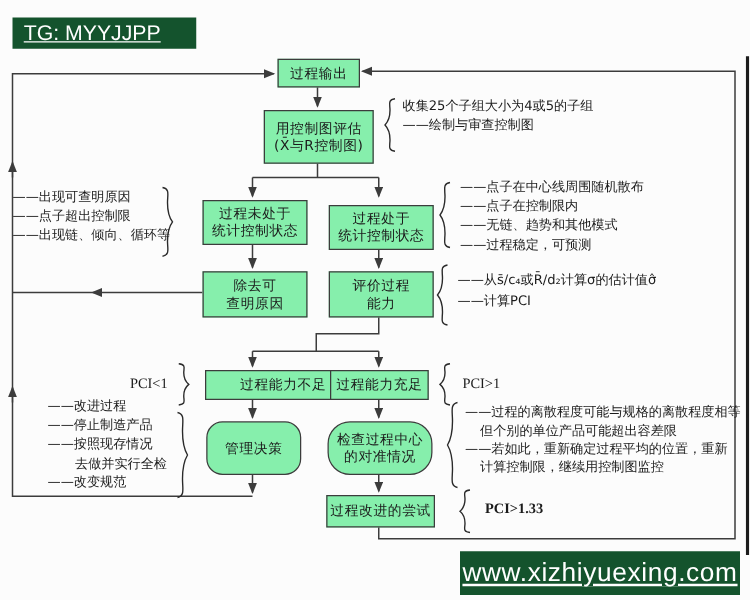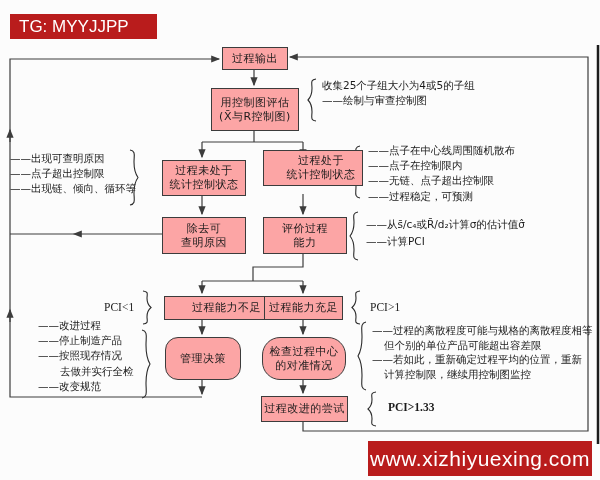--- a/index.html
+++ b/index.html
@@ -4,37 +4,38 @@
 <style>
   html,body{margin:0;padding:0;}
   body{
     width:600px;height:480px;position:relative;overflow:hidden;
     background:#fcfcfc;
     font-family:"DejaVu Sans","Liberation Sans",sans-serif;
     color:#1b1b1b;
   }
   #lines{position:absolute;left:0;top:0;z-index:1;}
   .box{
-    position:absolute;z-index:2;background:#fca5a5;
+    position:absolute;z-index:2;background:#86efac;
     border:1.5px solid #3c3c3c;
     display:flex;flex-direction:column;align-items:center;justify-content:center;
     font-size:11px;line-height:14px;text-align:center;letter-spacing:.5px;
   }
   .note{position:absolute;z-index:2;font-size:10.5px;line-height:15.2px;white-space:nowrap;}
   .note div{height:15.2px;}
   .indent1{padding-left:22px;}
   .indent2{padding-left:12px;}
   .pci{
     position:absolute;z-index:2;font-size:11.5px;
     font-family:"Liberation Serif","DejaVu Serif",serif;white-space:nowrap;
   }
   .banner{
-    position:absolute;z-index:5;background:#b91c1c;color:#ffffff;
+    position:absolute;z-index:5;background:#14532d;color:#ffffff;
     display:flex;align-items:center;
     font-family:"Liberation Sans","DejaVu Sans",sans-serif;
+    text-decoration:underline;
   }
   .banner.top{left:10px;top:14px;width:138px;height:25px;font-size:17px;padding-left:9px;}
   .banner.bottom{left:368px;top:441px;width:224px;height:35px;font-size:21px;justify-content:center;letter-spacing:.5px;text-align:right;}
 </style>
 </head>
 <body>
 
 <svg id="lines" width="600" height="480" viewBox="0 0 600 480">
   <defs>
     <marker id="arr" orient="auto" markerWidth="9" markerHeight="8" refX="6.5" refY="3">
@@ -102,21 +103,21 @@
 <div class="box" style="left:211px;top:88px;width:86px;height:41px;">
   <span>用控制图评估</span>
   <span>(X̄与R控制图)</span>
 </div>
 
 <div class="box" style="left:162px;top:160px;width:82px;height:34px;">
   <span>过程未处于</span>
   <span>统计控制状态</span>
 </div>
 
-<div class="box" style="left:263px;top:150px;width:82px;height:34px;padding-left:16px;">
+<div class="box" style="left:263px;top:164px;width:82px;height:34px;">
   <span>过程处于</span>
   <span>统计控制状态</span>
 </div>
 
 <div class="box" style="left:162px;top:217px;width:82px;height:35px;">
   <span>除去可</span>
   <span>查明原因</span>
 </div>
 
 <div class="box" style="left:263px;top:217px;width:82px;height:35px;">
@@ -156,21 +157,21 @@
 
 <div class="note" style="left:10px;top:151px;">
   <div>——出现可查明原因</div>
   <div>——点子超出控制限</div>
   <div>——出现链、倾向、循环等</div>
 </div>
 
 <div class="note" style="left:368px;top:143px;">
   <div>——点子在中心线周围随机散布</div>
   <div>——点子在控制限内</div>
-  <div>——无链、点子超出控制限</div>
+  <div>——无链、趋势和其他模式</div>
   <div>——过程稳定，可预测</div>
 </div>
 
 <div class="note" style="left:366px;top:216px;line-height:17px;">
   <div style="height:17px;">——从s̄/c₄或R̄/d₂计算σ的估计值σ̂</div>
   <div style="height:17px;">——计算PCI</div>
 </div>
 
 <div class="note" style="left:38px;top:318px;line-height:15.3px;">
   <div>——改进过程</div>

